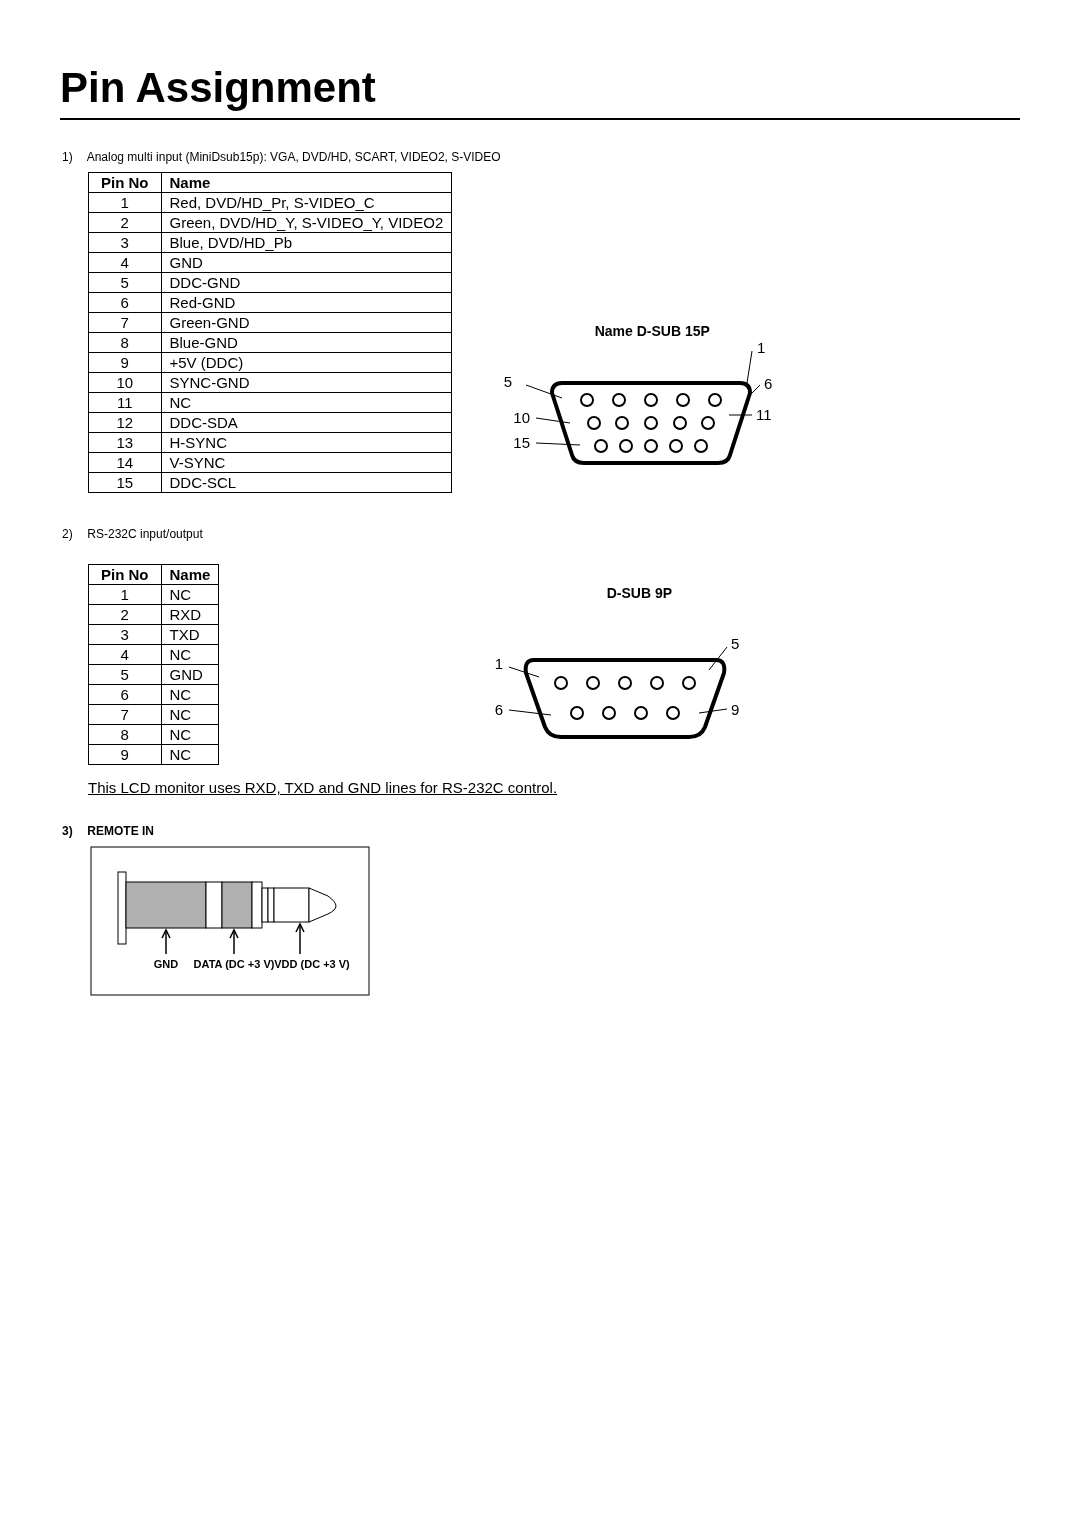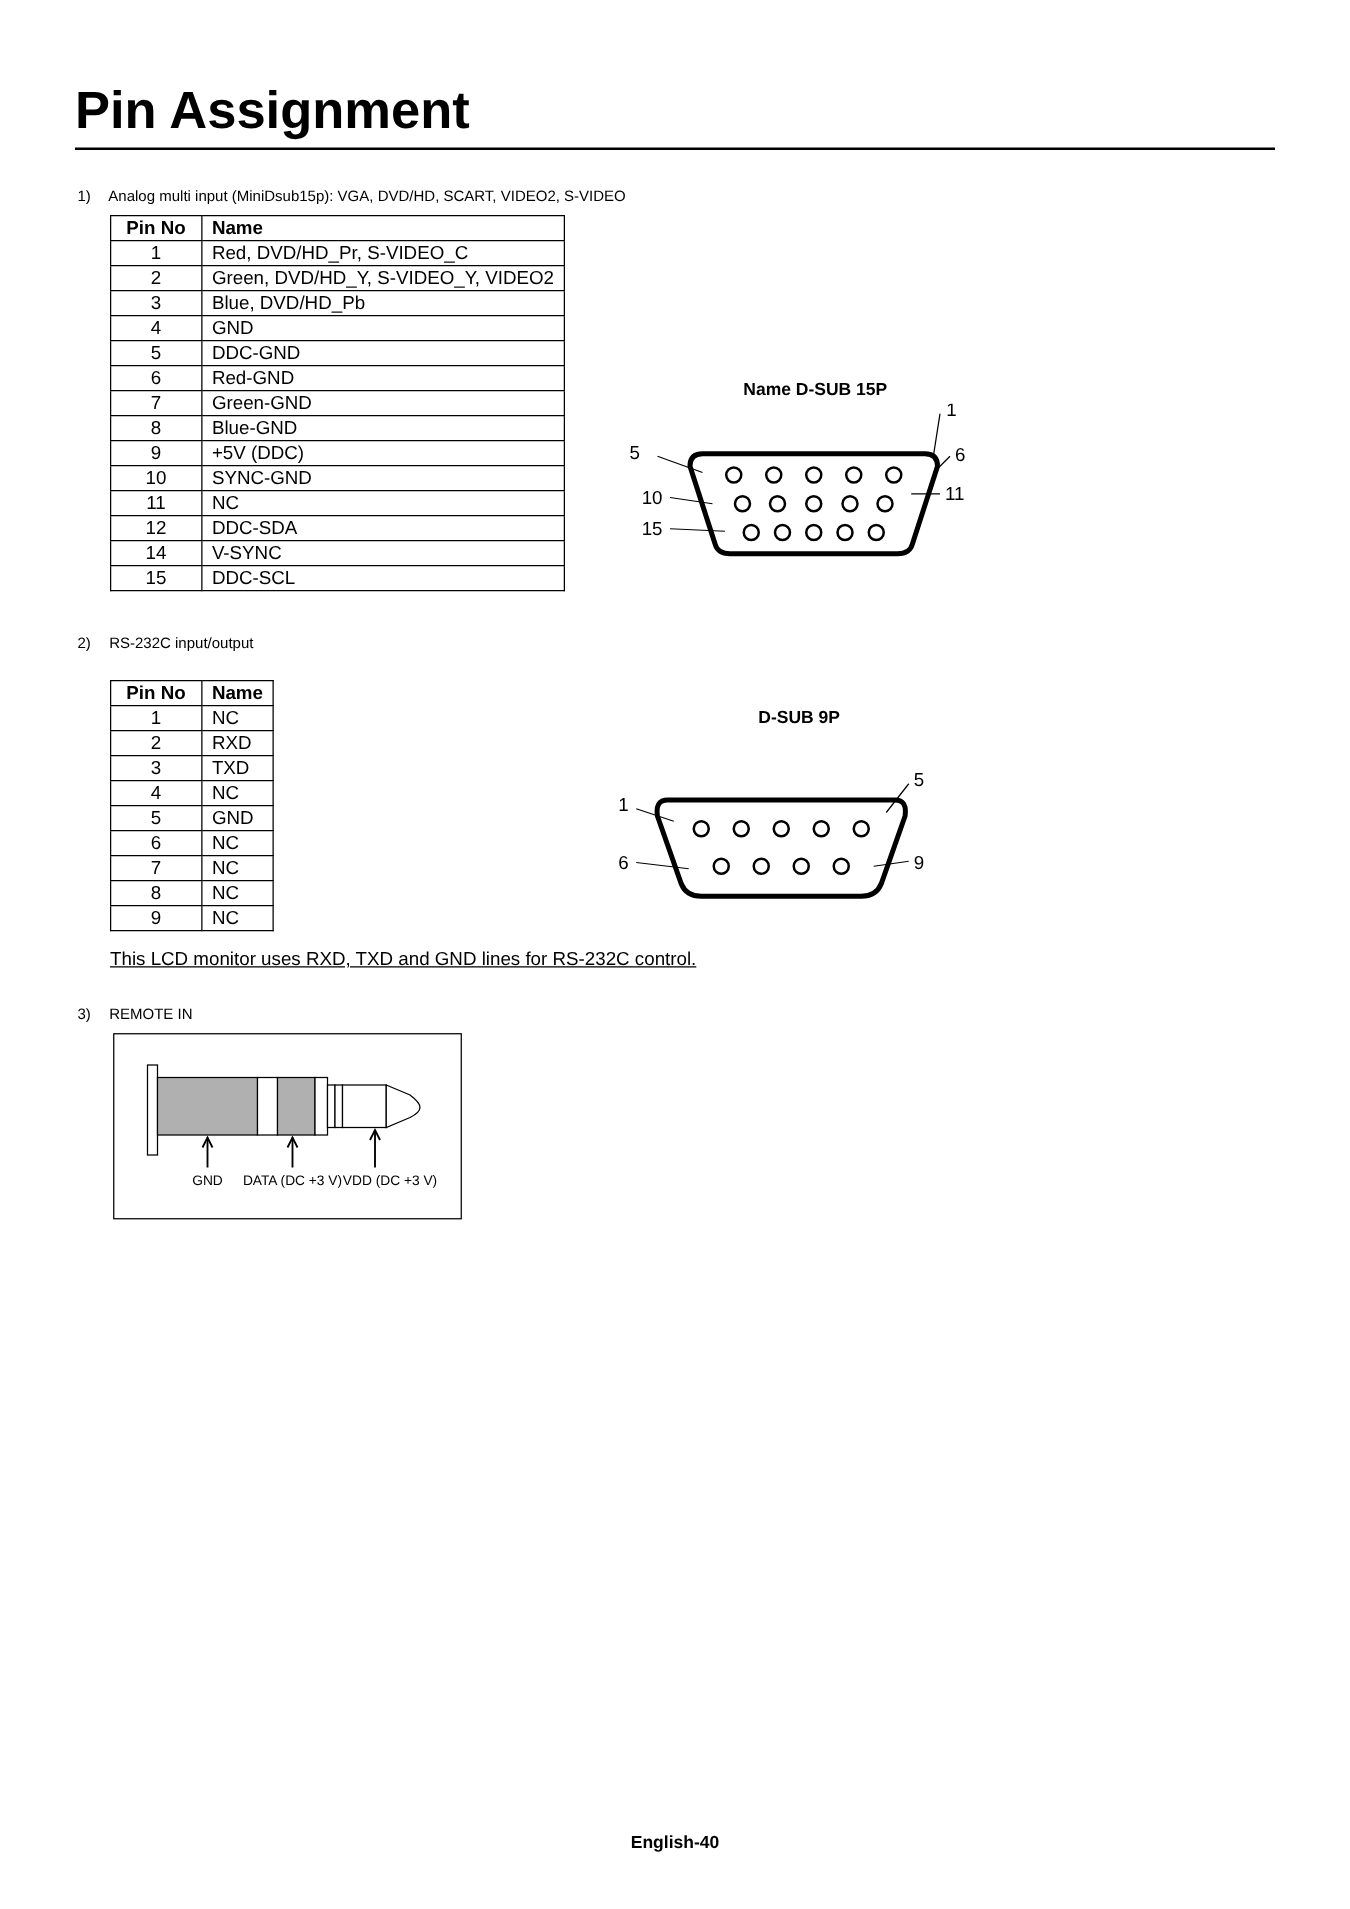--- a/index.html
+++ b/index.html
@@ -66,20 +66,21 @@
   .section-gap { margin-top: 34px; }
   .note {
     font-size: 15px;
     margin-top: 14px;
     padding-left: 28px;
     text-decoration: underline;
   }
   .remote-block {
     margin-top: 28px;
     padding-left: 2px;
+    font-weight: bold;
   }
   .footer {
     position: absolute;
     bottom: 46px;
     left: 0;
     width: 100%;
     text-align: center;
     font-size: 14px;
     font-weight: bold;
   }
@@ -144,20 +145,24 @@
             <td>10</td>
             <td>SYNC-GND</td>
           </tr>
       <tr>
             <td>11</td>
             <td>NC</td>
           </tr>
       <tr>
             <td>12</td>
             <td>DDC-SDA</td>
+          </tr>
+      <tr>
+            <td>13</td>
+            <td>H-SYNC</td>
           </tr>
       <tr>
             <td>14</td>
             <td>V-SYNC</td>
           </tr>
       <tr>
             <td>15</td>
             <td>DDC-SCL</td>
           </tr>
     </tbody>
@@ -316,15 +321,14 @@
           <path d="M140 92 L144 84 L148 92" fill="none"></path>
         <line x1="210" y1="108" x2="210" y2="78"></line>
           <path d="M206 86 L210 78 L214 86" fill="none"></path>
       </g>
       <text x="76" y="122" font-size="11" text-anchor="middle">GND</text>
       <text x="144" y="122" font-size="11" text-anchor="middle">DATA (DC +3 V)</text>
       <text x="222" y="122" font-size="11" text-anchor="middle">VDD (DC +3 V)</text>
     </svg>
   </div>
 
-  <div class="footer">English-40</div>
 
 </div>
 
 </body></html>

